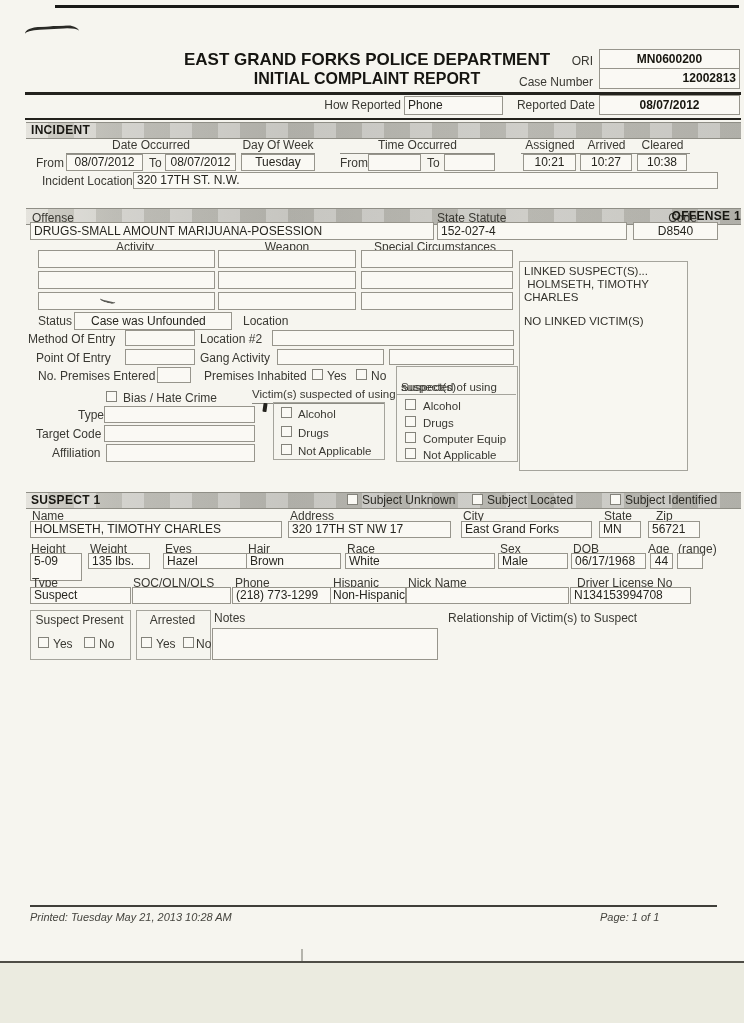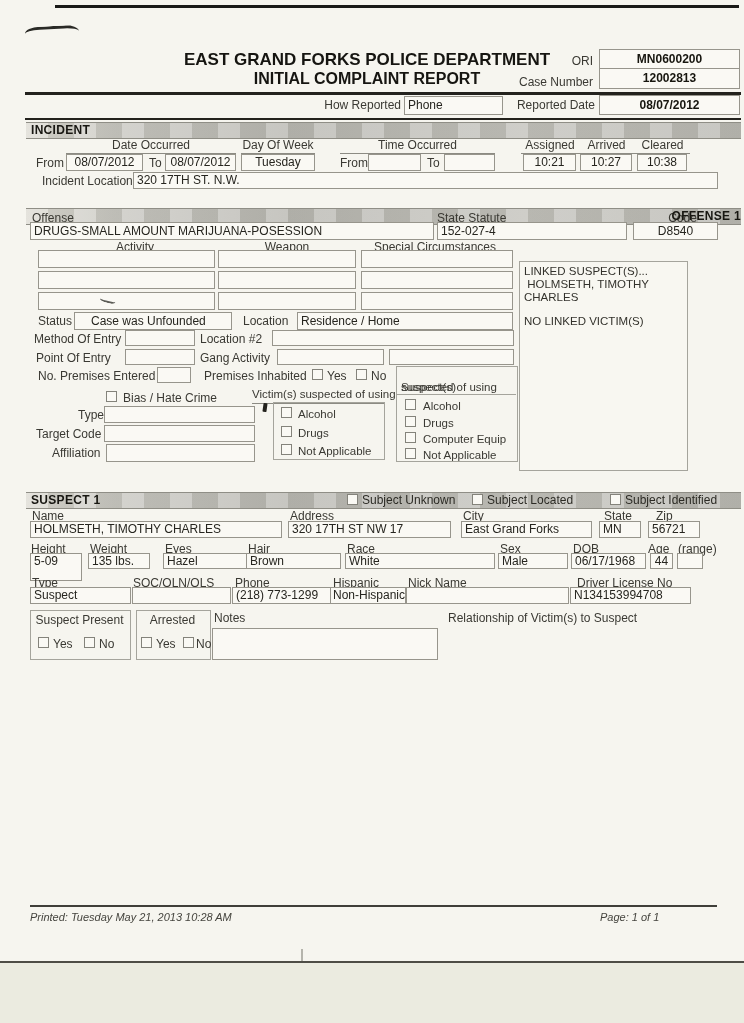--- a/index.html
+++ b/index.html
@@ -35,21 +35,21 @@
 
   <div class="mark" style="left:55px;top:5px;width:684px;height:3px;background:#1a1a18;"></div>
   <div style="position:absolute;left:25px;top:26px;width:54px;height:10px;border-top:3px solid #2a2a26;border-radius:50% / 90%;transform:rotate(-3deg);"></div>
 
   <div style="position:absolute;left:147px;top:70px;width:440px;text-align:center;font-size:16px;font-weight:bold;color:#161511;">INITIAL COMPLAINT REPORT</div>
   <div style="position:absolute;left:147px;top:50px;width:440px;text-align:center;font-size:17px;font-weight:bold;color:#161511;">EAST GRAND FORKS POLICE DEPARTMENT</div>
 
   <div class="lbl" style="left:540px;top:55px;width:53px;text-align:right;">ORI</div>
   <div class="box bold center" style="left:599px;top:49px;width:141px;height:20px;line-height:16px;">MN0600200</div>
   <div class="lbl" style="left:505px;top:76px;width:88px;text-align:right;">Case Number</div>
-  <div class="box bold center" style="left:599px;top:68px;width:141px;height:21px;line-height:17px;">12002813</div>
+  <div class="box bold center" style="left:599px;top:68px;width:141px;height:21px;line-height:17px;text-align:right;">12002813</div>
 
   <div class="hr" style="left:25px;top:92px;width:716px;height:3px;"></div>
 
   <div class="lbl" style="left:318px;top:99px;width:83px;text-align:right;">How Reported</div>
   <div class="box" style="left:404px;top:96px;width:99px;height:19px;line-height:15px;">Phone</div>
   <div class="lbl" style="left:505px;top:99px;width:90px;text-align:right;">Reported Date</div>
   <div class="box bold center" style="left:599px;top:95px;width:141px;height:20px;line-height:16px;">08/07/2012</div>
 
   <div class="hr" style="left:25px;top:118px;width:716px;height:2px;"></div>
 
@@ -109,23 +109,22 @@
 
   <div class="panel" style="left:519px;top:261px;width:167px;height:208px;"></div>
   <div class="ptext" style="left:524px;top:265px;">LINKED SUSPECT(S)...</div>
   <div class="ptext" style="left:524px;top:278px;"> HOLMSETH, TIMOTHY</div>
   <div class="ptext" style="left:524px;top:291px;">CHARLES</div>
   <div class="ptext" style="left:524px;top:315px;">NO LINKED VICTIM(S)</div>
 
   <div class="lbl" style="left:38px;top:315px;">Status</div>
   <div class="box" style="left:74px;top:312px;width:158px;height:18px;line-height:14px;padding-left:16px;">Case was Unfounded</div>
   <div class="lbl" style="left:243px;top:315px;">Location</div>
-  <div class="box" style="left:297px;top:312px;width:216px;height:18px;line-height:14px;">Residence / Home</div>
-
-  <div class="lbl" style="left:34px;top:333px;text-align:center;">Method Of Entry</div>
+
+  <div class="lbl" style="left:28px;top:333px;text-align:center;">Method Of Entry</div>
   <div class="box" style="left:125px;top:330px;width:70px;height:16px;"></div>
   <div class="lbl" style="left:200px;top:333px;">Location #2</div>
   <div class="box" style="left:272px;top:330px;width:242px;height:16px;"></div>
 
   <div class="lbl" style="left:36px;top:352px;">Point Of Entry</div>
   <div class="box" style="left:125px;top:349px;width:70px;height:16px;"></div>
   <div class="lbl" style="left:200px;top:352px;">Gang Activity</div>
   <div class="box" style="left:277px;top:349px;width:107px;height:16px;"></div>
   <div class="box" style="left:389px;top:349px;width:125px;height:16px;"></div>
 

